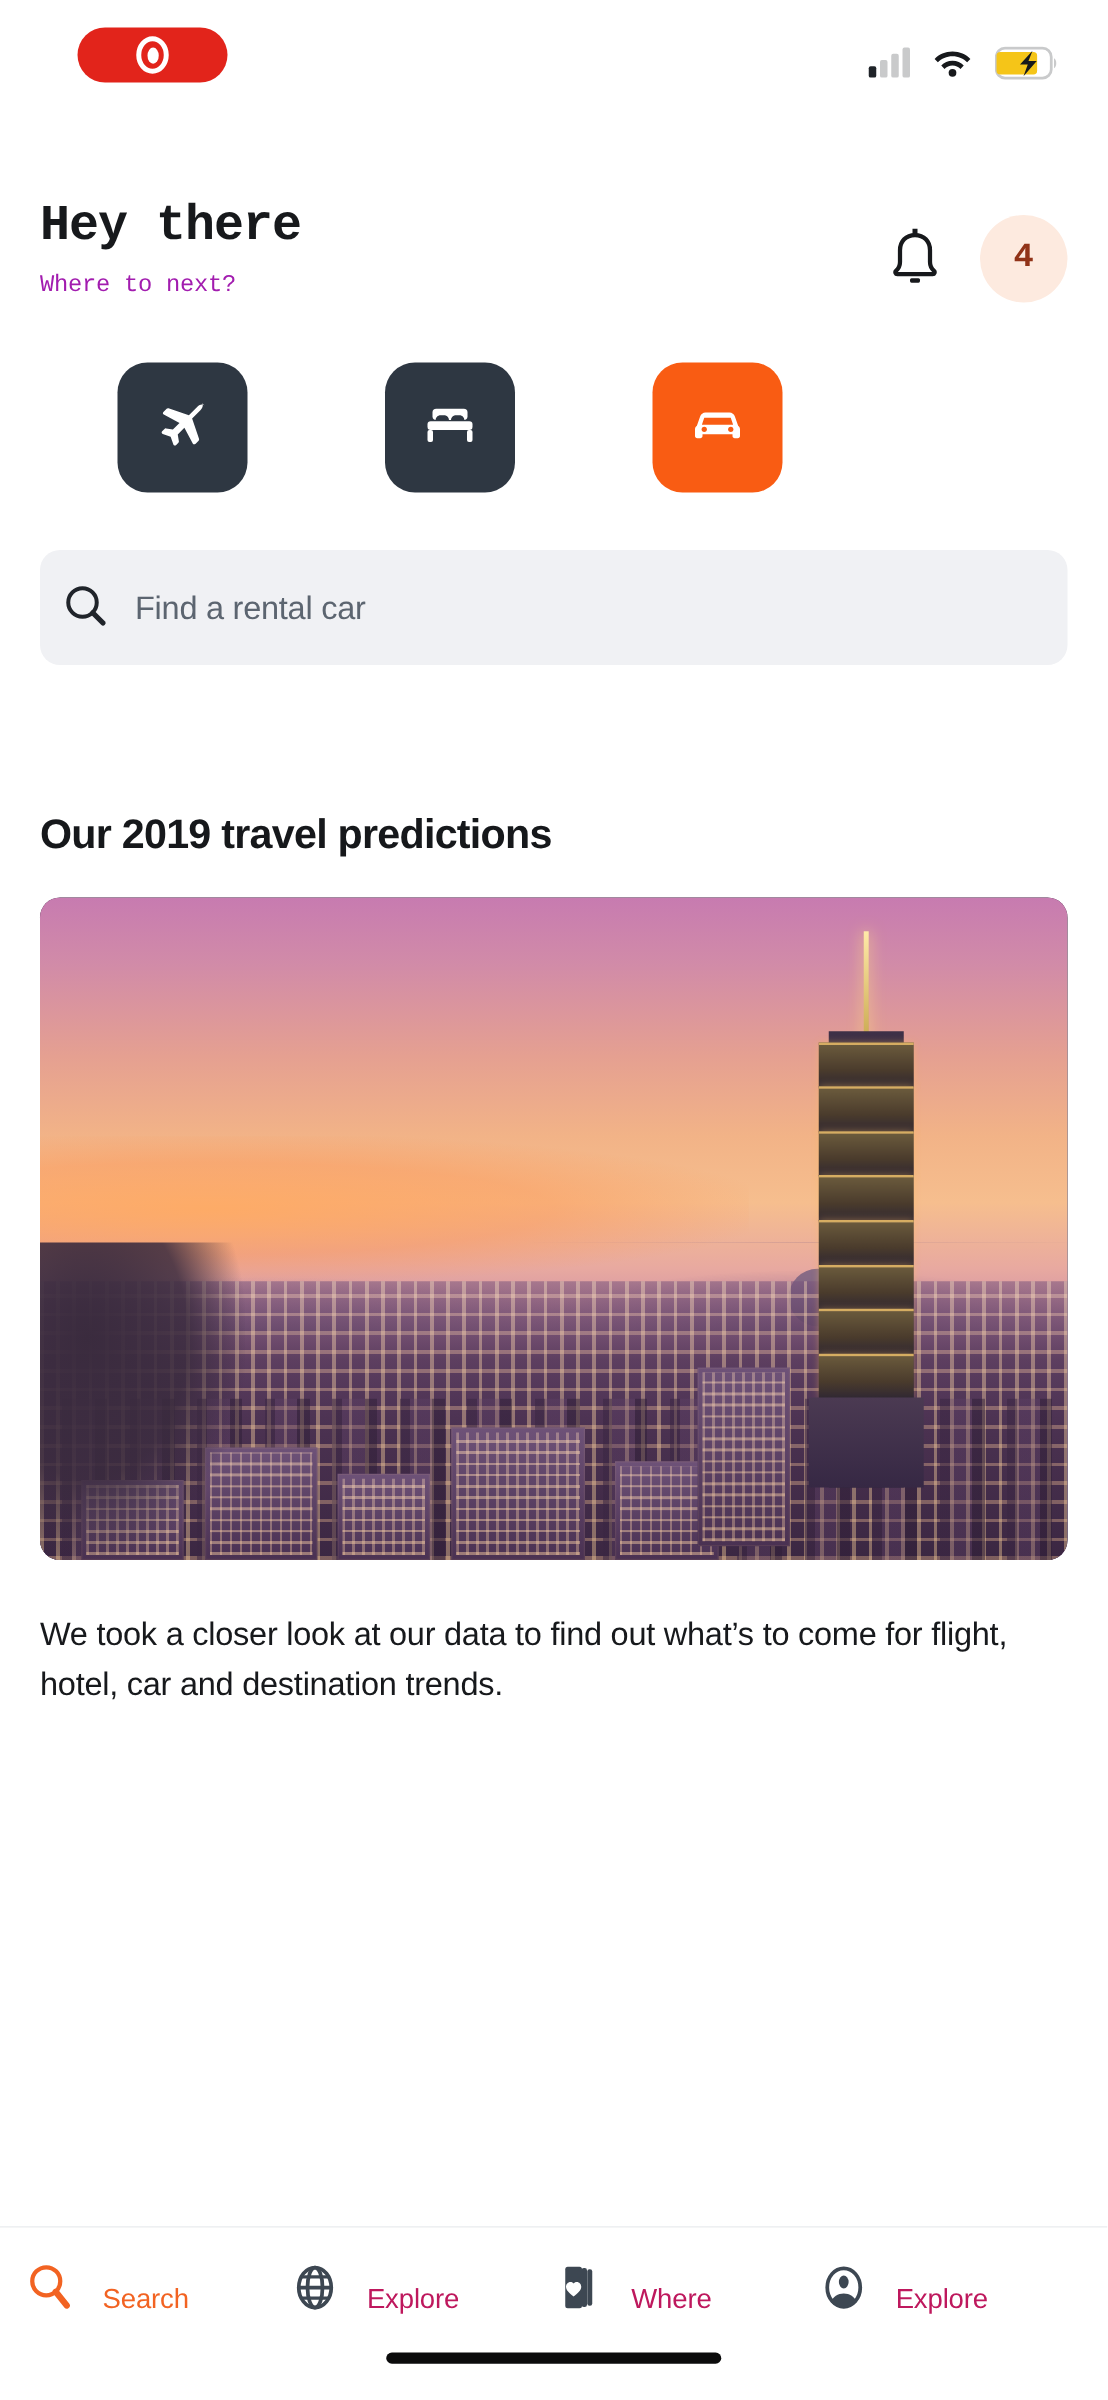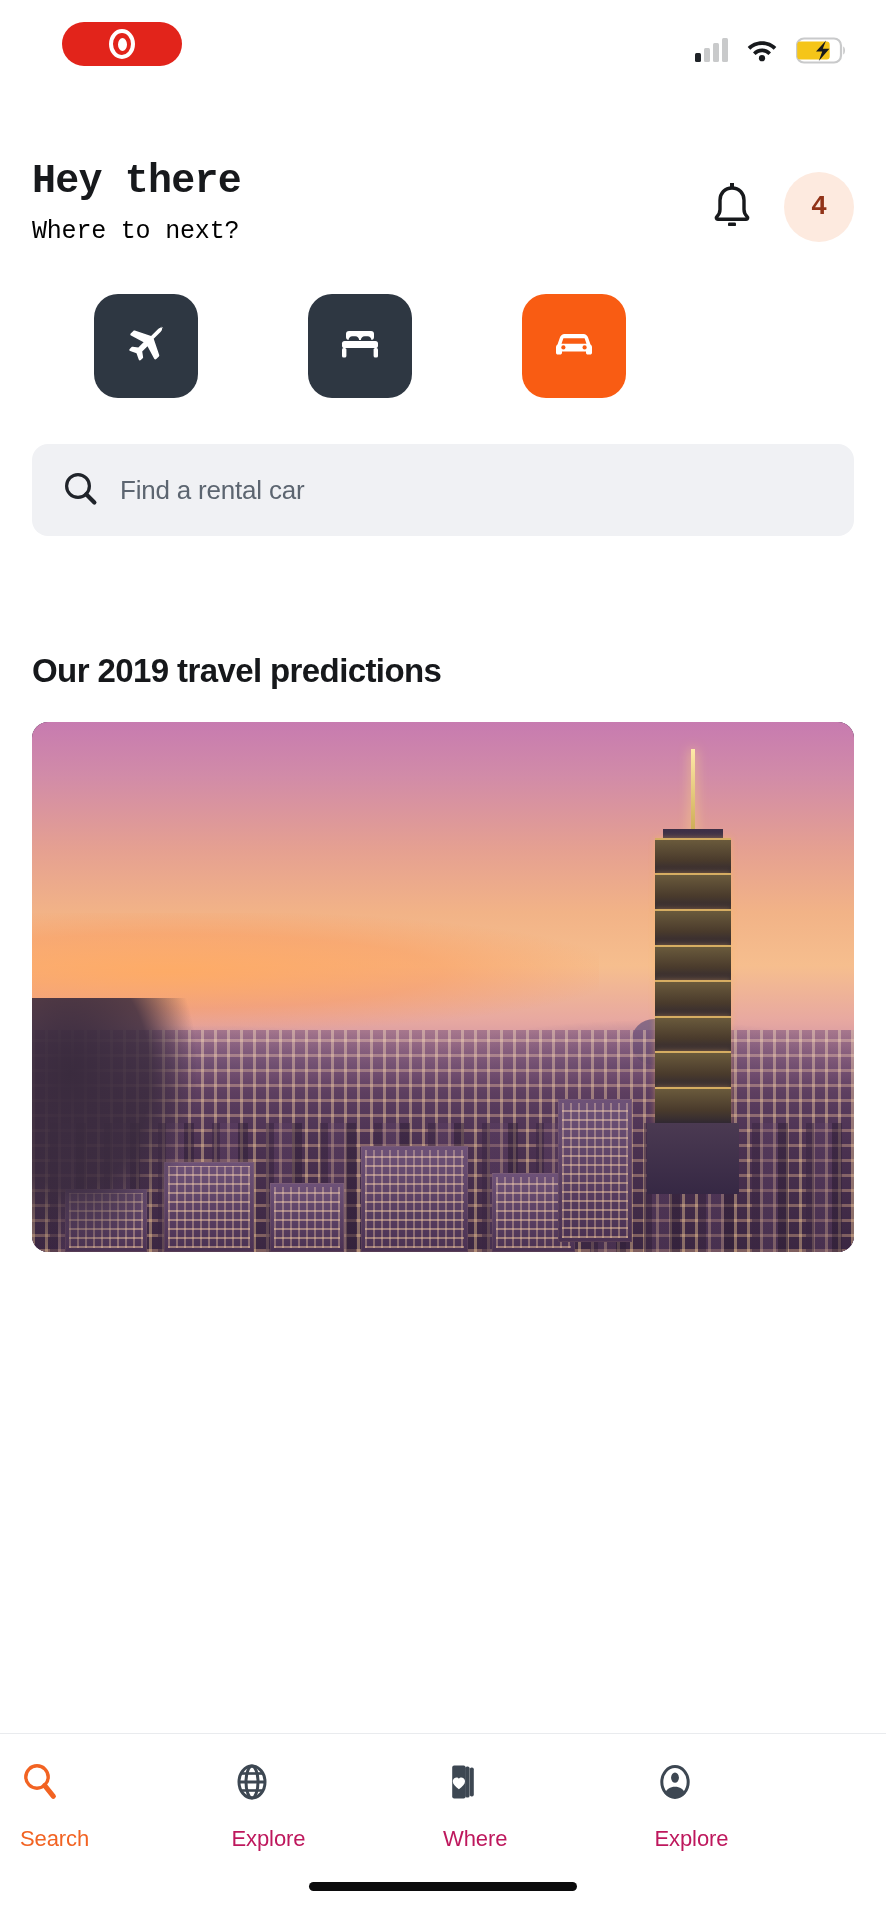--- a/index.html
+++ b/index.html
@@ -101,22 +101,22 @@
   }
   .greet-left { padding-top: 2px; }
   .greet-title {
     font-size: 40px;
     font-weight: bold;
     color: #17191C;
     letter-spacing: -0.8px;
     line-height: 1.08;
   }
   .greet-sub {
-    font-size: 25px;
-    color: #000000;
+    font-size: 19px;
+    color: #a21caf;
     margin-top: 14px;
     letter-spacing: -0.2px;
   }
   .greet-right {
     display: flex;
     align-items: center;
     gap: 30px;
     padding-top: 14px;
   }
   .bell-btn { width: 44px; height: 48px; display: flex; align-items: center; justify-content: center; }
@@ -147,21 +147,21 @@
   .cat-btn.active { background: #F95C13; }
 
   
   .searchbar {
     margin-top: 46px;
     height: 92px;
     border-radius: 16px;
     background: #F0F1F4;
     display: flex;
     align-items: center;
-    padding: 0 30px;
+    padding: 0 18px;
     gap: 22px;
   }
   .searchbar .placeholder {
     font-size: 26px;
     color: #5C6570;
     letter-spacing: -0.2px;
   }
 
   
   .section-title {
@@ -300,22 +300,22 @@
   .bottom-nav {
     flex: 0 0 auto;
     border-top: 1px solid #E9EBEE;
     padding: 26px 20px 0;
     display: flex;
     background: #ffffff;
   }
   .nav-item {
     flex: 1 1 0;
     display: flex;
-    flex-direction: column;
-    align-items: flex-start;
+    flex-direction: row;
+    align-items: flex-end;
     gap: 22px;
   }
   .nav-label {
     font-size: 22px;
     color: #be185d;
     letter-spacing: -0.1px;
   }
   .nav-item.active .nav-label { color: #F26322; }
   .nav-ic { height: 44px; display: flex; align-items: center; justify-content: center; }
 
@@ -467,20 +467,21 @@
         <div class="seg" style="top:52%"></div>
         <div class="seg" style="top:60%"></div>
         <div class="seg" style="top:68%"></div>
         <div class="seg" style="top:76%"></div>
         <div class="base"></div>
       </div>
 
       <div class="hero-trees"></div>
     </div>
 
+    <div class="hero-desc">We took a closer look at our data to find out what’s to come for flight, hotel, car and destination trends.</div>
   </div>
 
   <div class="bottom-nav">
 
     <div class="nav-item active">
       <span class="nav-ic">
         <svg viewBox="0 0 40 42" width="40" height="42">
           <circle cx="17" cy="16" r="11.2" fill="none" stroke="#F26322" stroke-width="3.4"></circle>
           <line x1="24.6" y1="24.4" x2="33.4" y2="35.4" stroke="#F26322" stroke-width="5" stroke-linecap="round"></line>
         </svg>

